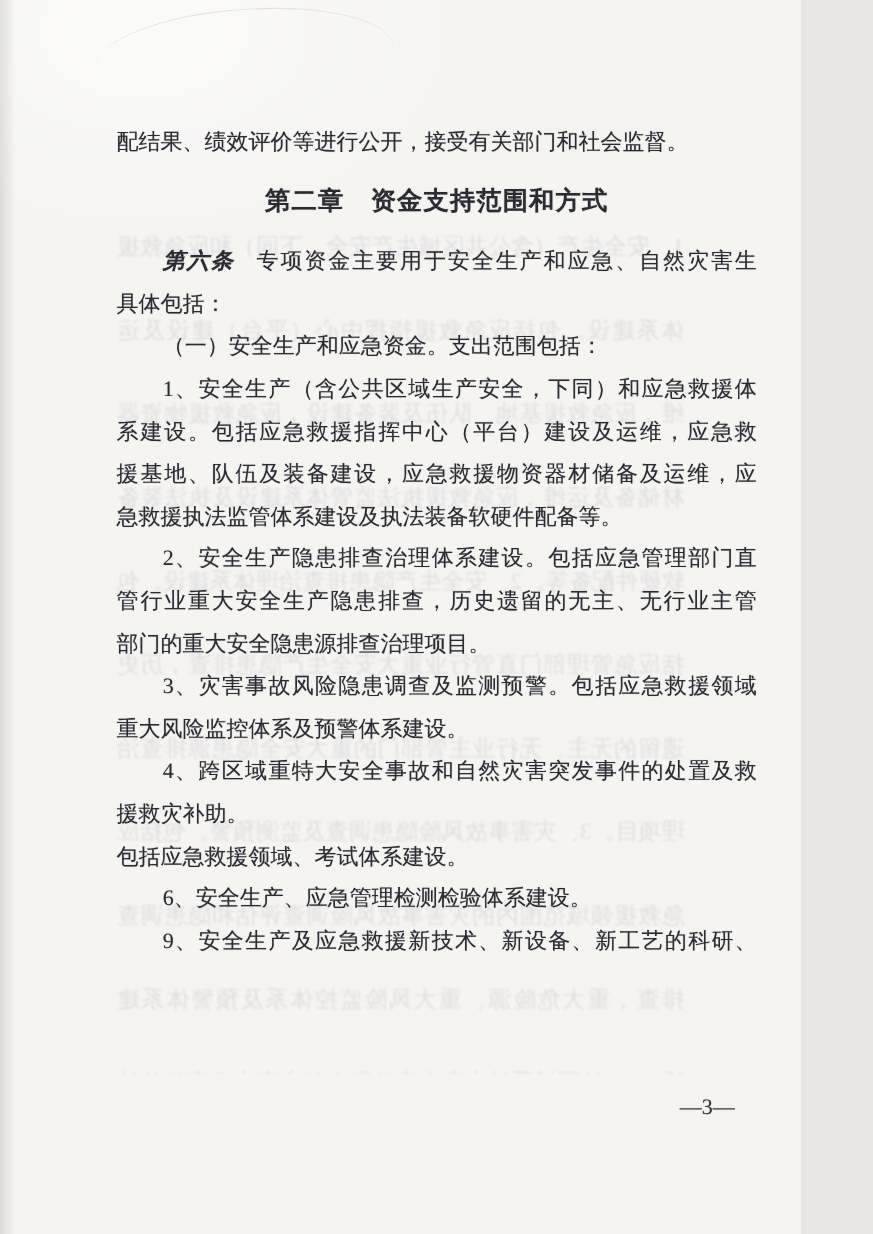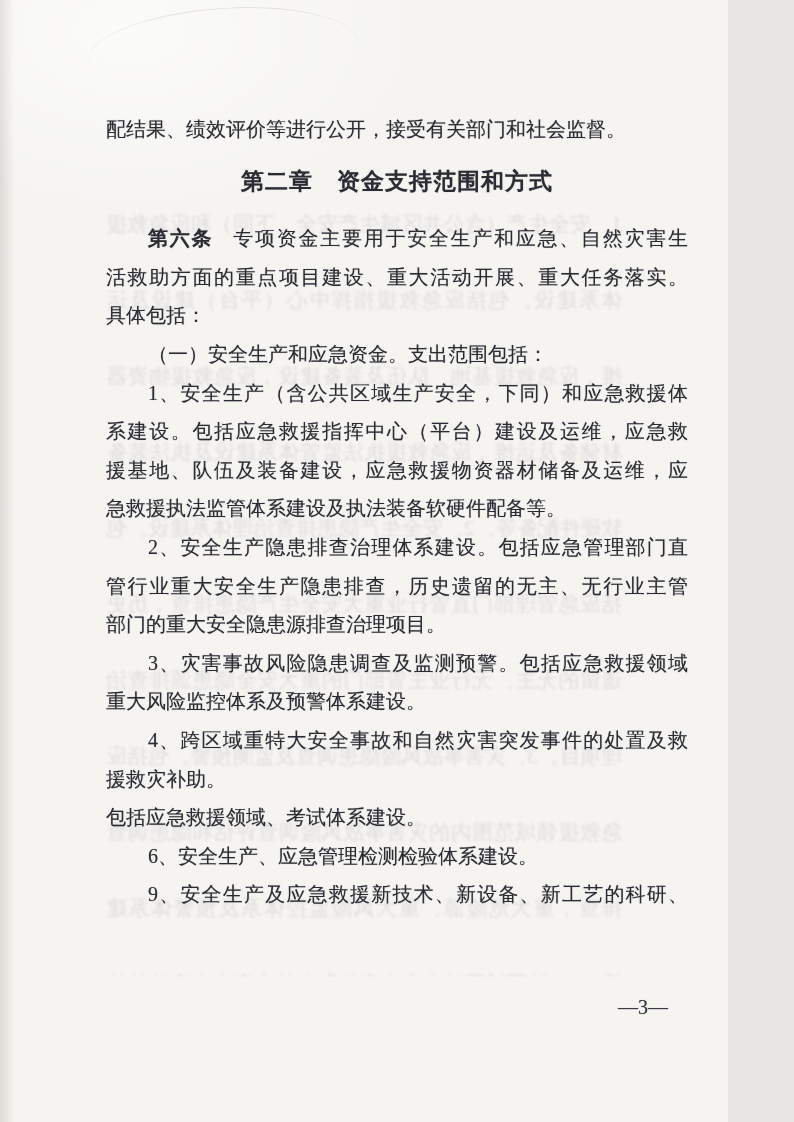--- a/index.html
+++ b/index.html
@@ -46,29 +46,30 @@
     line-height:38.6px;
     white-space:normal;
   }
   .fill{text-align:justify;text-align-last:justify;text-justify:inter-character;}
   .end{text-align:left;text-align-last:left;}
   .ind{padding-left:42px;text-align:right;}
   .heading{
     line-height:38.6px;
     margin:14px 0 18px 0;
     text-align:center;
-    font-family:Liberation Serif, serif;
+    font-family:Liberation Sans, sans-serif;
     font-weight:700;
     font-size:23px;
     letter-spacing:1px;
   }
   .lead{
     font-family:"Liberation Sans","DejaVu Sans",sans-serif;
     font-weight:700;
     margin-right:20px;
+    font-style:italic;
   }
   .page-number{
     position:absolute;left:618px;top:996px;
     font-size:20px;
     letter-spacing:0;
     color:#33333b;
     text-shadow:0 0 1px rgba(43,43,51,.35);
   }
 </style>
 </head>
@@ -80,21 +81,20 @@
   <div class="corner-fold"></div>
   <div class="bleed">1、安全生产（含公共区域生产安全，下同）和应急救援体系建设。包括应急救援指挥中心（平台）建设及运维，应急救援基地、队伍及装备建设，应急救援物资器材储备及运维，应急救援执法监管体系建设及执法装备软硬件配备等。2、安全生产隐患排查治理体系建设。包括应急管理部门直管行业重大安全生产隐患排查，历史遗留的无主、无行业主管部门的重大安全隐患源排查治理项目。3、灾害事故风险隐患调查及监测预警。包括应急救援领域范围内的灾害事故风险调查评估和隐患调查排查，重大危险源、重大风险监控体系及预警体系建设。4、跨区域重特大安全事故和自然灾害突发事件的处置及救援救灾补助。5、安全生产及应急管理宣传、教育、培训、专家支撑、安全技术指导服务、考试体系建设。6、安全生产、应急管理检测检验体系建设。7、安全生产及应急救援新技术、新设备、新工艺的科研、1、安全生产（含公共区域生产安全，下同）和应急救援体系建设。包括应急救援指挥中心（平台）建设及运维，应急救援基地、队伍及装备建设，应急救援物资器材储备及运维，应急救援执法监管体系建设及执法装备软硬件配备等。2、安全生产隐患排查治理体系建设。包括应急管理部门直管行业重大安全生产隐患排查，历史遗留的无主、无行业主管部门的重大安全隐患源排查治理项目。3、灾害事故风险隐患调查及监测预警。包括应急救援领域范围内的灾害事故风险调查评估和隐患调查排查，重大危险源、重大风险监控体系及预警体系建设。4、跨区域重特大安全事故和自然灾害突发事件的处置及救援救灾补助。5、安全生产及应急管理宣传、教育、培训、专家支撑、安全技术指导服务、考试体系建设。6、安全生产、应急管理检测检验体系建设。7、安全生产及应急救援新技术、新设备、新工艺的科研、</div>
 
   <div class="content">
 
     <div class="ln end">配结果、绩效评价等进行公开，接受有关部门和社会监督。</div>
 
     <div class="heading">第二章　资金支持范围和方式</div>
 
     <div class="ln ind fill"><span class="lead">第六条</span><span>专项资金主要用于安全生产和应急、自然灾害生</span></div>
-    <div class="ln fill">活救助方面的重点项目建设、重大活动开展、重大任务落实。</div>
     <div class="ln end">具体包括：</div>
 
     <div class="ln ind end">（一）安全生产和应急资金。支出范围包括：</div>
 
     <div class="ln ind fill">1、安全生产（含公共区域生产安全，下同）和应急救援体</div>
     <div class="ln fill">系建设。包括应急救援指挥中心（平台）建设及运维，应急救</div>
     <div class="ln fill">援基地、队伍及装备建设，应急救援物资器材储备及运维，应</div>
     <div class="ln end">急救援执法监管体系建设及执法装备软硬件配备等。</div>
 
     <div class="ln ind fill">2、安全生产隐患排查治理体系建设。包括应急管理部门直</div>

